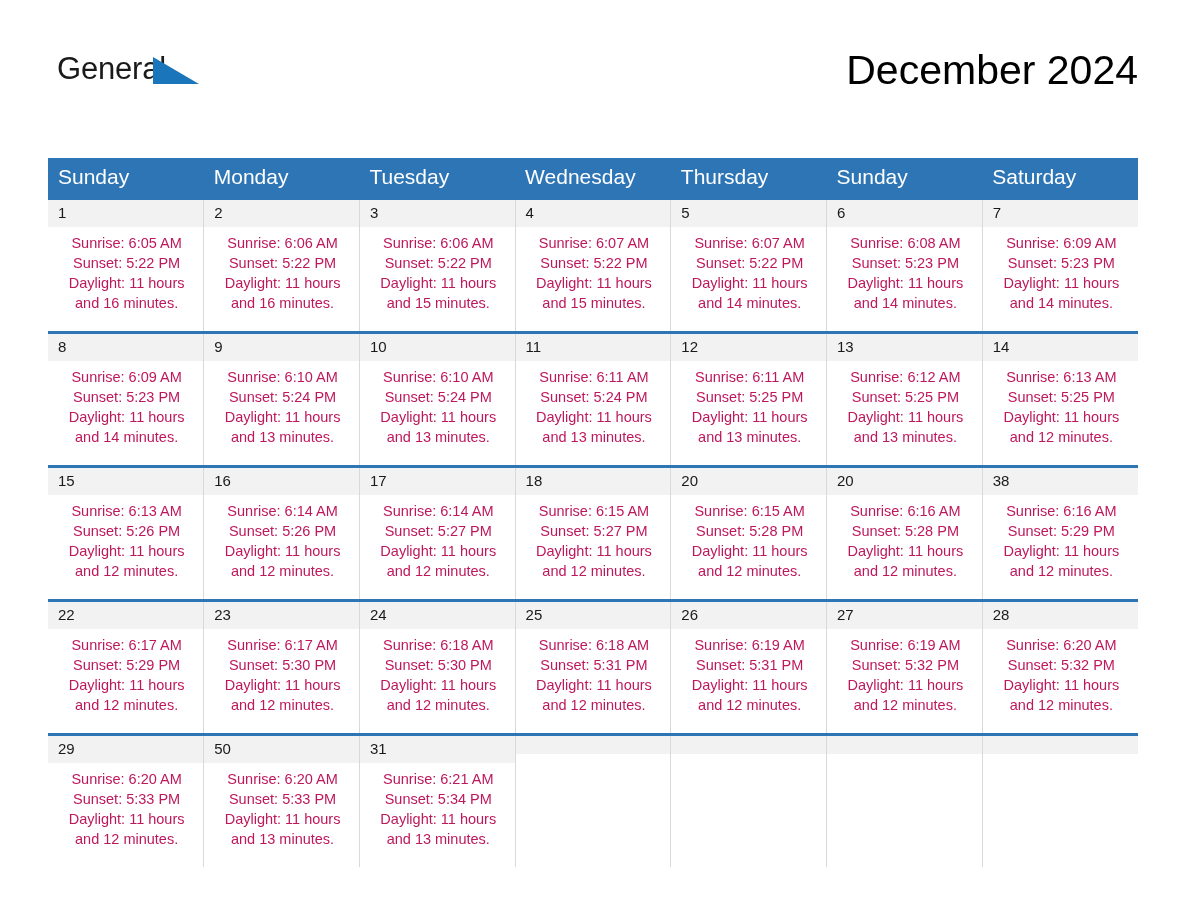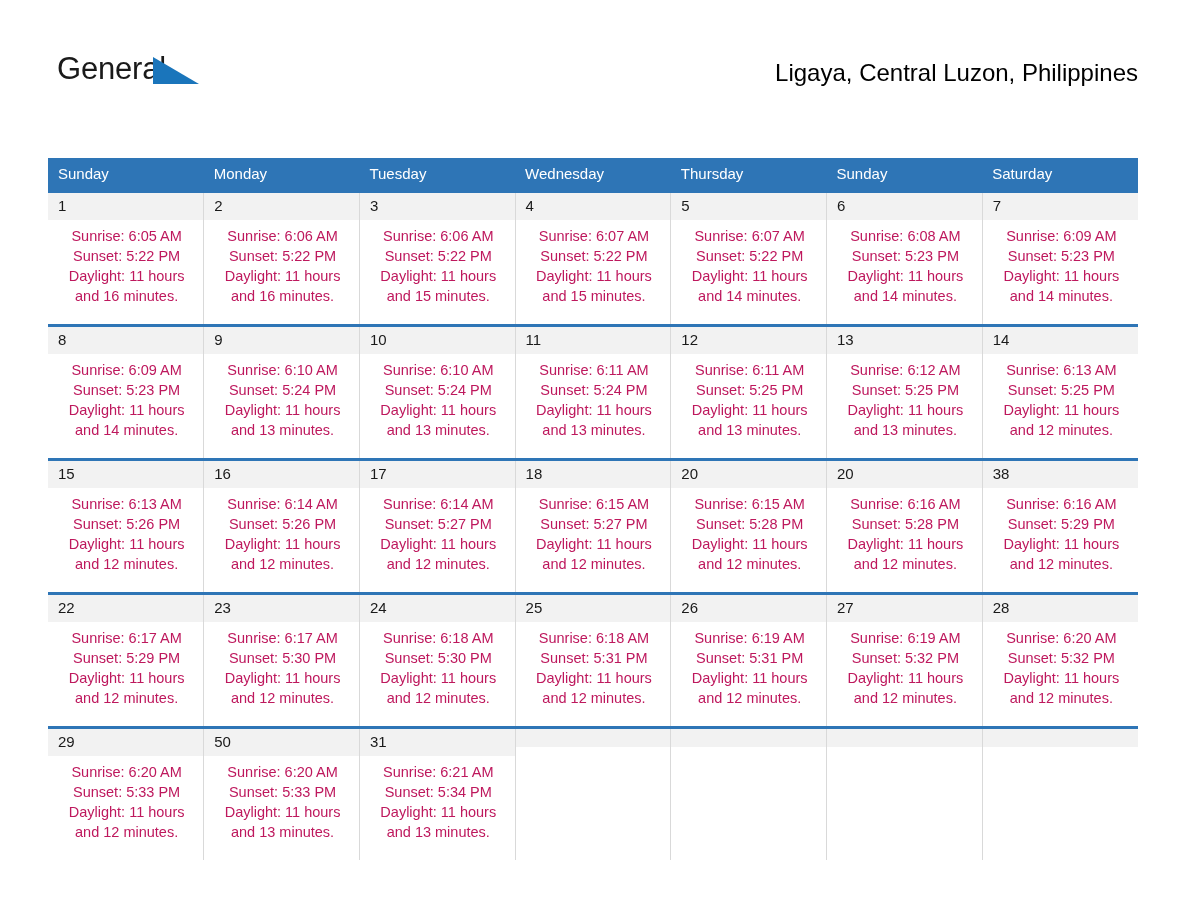--- a/index.html
+++ b/index.html
@@ -97,21 +97,21 @@
     left: 48px;
     top: 158px;
     width: 1090px;
     border-collapse: collapse;
     table-layout: fixed;
   }
 
   .dow-row th {
     background: #2e75b6;
     color: #ffffff;
-    font-size: 15px;
+    font-size: 21px;
     font-weight: normal;
     text-align: left;
     padding: 7px 0 8px 10px;
     height: 16px;
     border: none;
     margin-top: 20px;
   }
 
   .week-row > td {
     vertical-align: top;
@@ -160,21 +160,21 @@
 <div class="page">
 
   <div class="header">
 
     <div class="logo">
       <span class="logo-line1">General</span>
       <span class="logo-tri-shape"></span>
     </div>
 
     <div class="title-block">
-      <h2 class="location-title">Ligaya, Central Luzon, Philippines</h2>
+      <h1 class="month-title">December 2024</h1>
     </div>
 
   </div>
 
   <table class="calendar">
     <thead>
       <tr class="dow-row">
         <th>Sunday</th>
         <th>Monday</th>
         <th>Tuesday</th>

